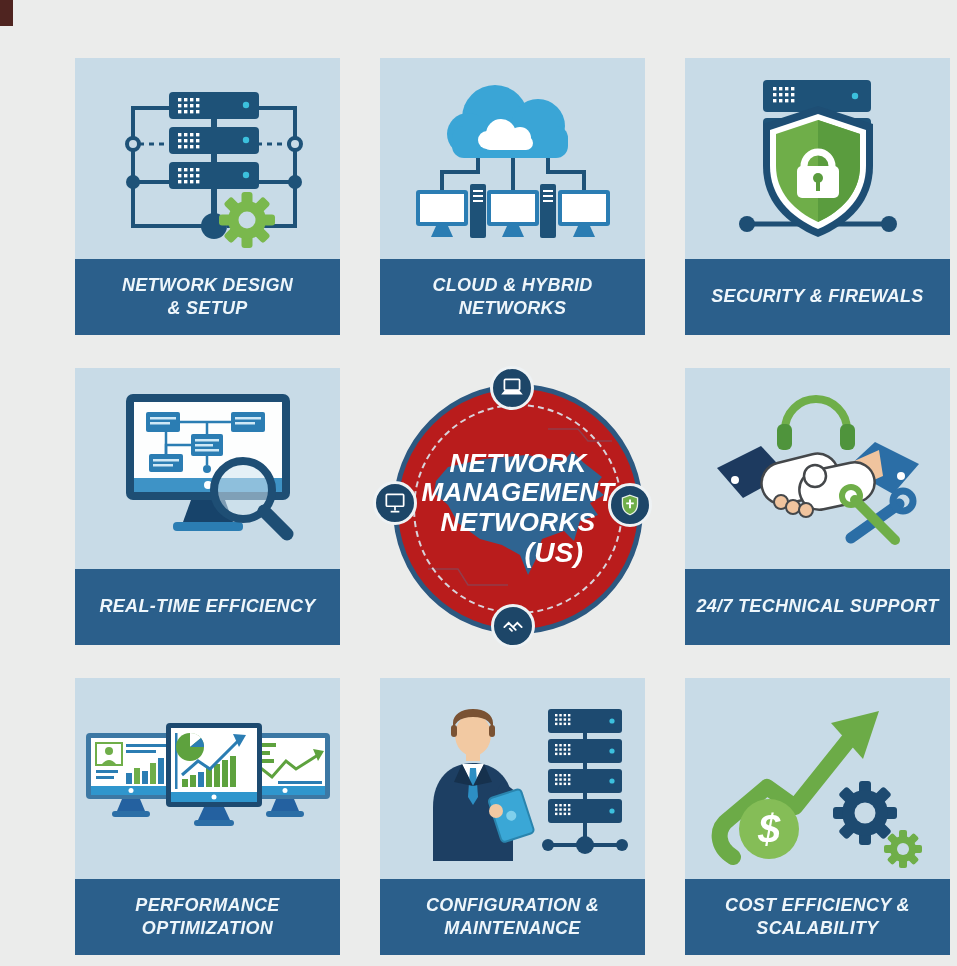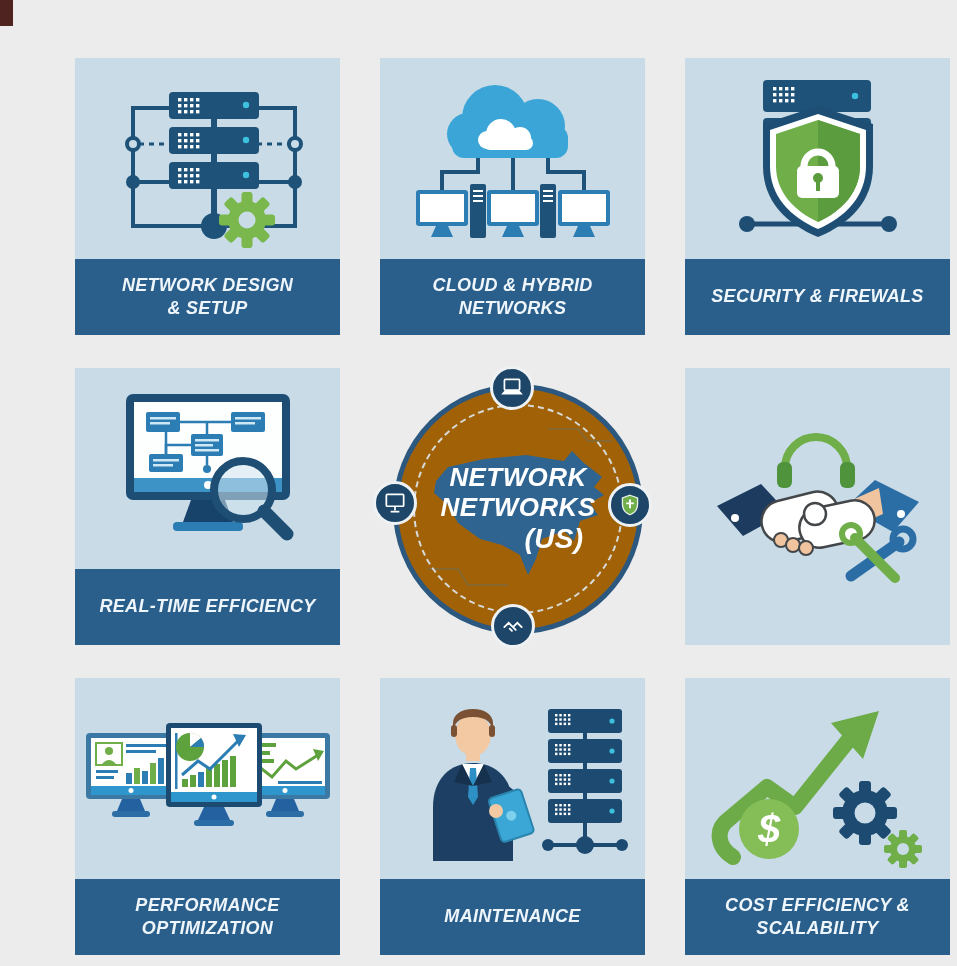--- a/index.html
+++ b/index.html
@@ -6,21 +6,21 @@
   .canvas{position:relative;width:957px;height:966px;background:#ebeceb;
           font-family:"Liberation Sans",sans-serif;overflow:hidden;font-style:italic;}
   .corner{position:absolute;left:0;top:0;width:13px;height:26px;background:#4f2420;}
   .tile{position:absolute;width:265px;height:277px;display:flex;flex-direction:column;}
   .icon-area{flex:1;background:#c8dbe7;display:flex;align-items:center;justify-content:center;overflow:hidden;}
   .band{height:76px;background:#2b5f8b;display:flex;flex-direction:column;align-items:center;
         justify-content:center;text-align:center;color:#eef6fb;font-weight:700;font-size:18px;
         line-height:1.3;letter-spacing:.3px;}
   .bl{display:block;}
   .center-circle{position:absolute;left:393px;top:384px;width:240px;height:240px;border-radius:50%;
-        background:#a16207;border:5px solid #2c5880;overflow:hidden;}
+        background:#b91c1c;border:5px solid #2c5880;overflow:hidden;}
   .ring{position:absolute;inset:15px;border:2px dashed #dde9f1;border-radius:50%;opacity:.9;}
   .map-svg{position:absolute;inset:0;}
   .center-text{position:absolute;inset:0;display:flex;flex-direction:column;align-items:center;
         justify-content:center;color:#ffffff;font-weight:700;font-size:26px;line-height:1.14;
         letter-spacing:.4px;}
   .center-sub{font-size:28px;transform:translateX(36px);}
   .badge{position:absolute;width:44px;height:44px;border-radius:50%;background:#1d4668;
         border:3px solid #eef2f4;box-sizing:border-box;display:flex;align-items:center;justify-content:center;}
 </style>
 </head>
@@ -233,20 +233,24 @@
             <circle cx="103" cy="134" r="7"></circle>
         </g>
         <g stroke-linecap="round" fill="none">
           <line x1="148" y1="162" x2="196" y2="128" stroke="#2b6ea6" stroke-width="11"></line>
           <circle cx="200" cy="125" r="10" stroke="#2b6ea6" stroke-width="7"></circle>
           <line x1="152" y1="124" x2="192" y2="164" stroke="#6fae49" stroke-width="10"></line>
           <circle cx="148" cy="120" r="9" stroke="#6fae49" stroke-width="6"></circle>
         </g>
       </svg>
     </div>
+    <div class="band">
+      <span class="bl">24/7 TECHNICAL SUPPORT</span>
+      <span class="bl"></span>
+    </div>
   </div>
 
   <div class="tile" style="left:75px;top:678px">
     <div class="icon-area">
       <svg width="260" height="175" viewBox="0 0 260 175">
 
         <rect x="8" y="42" width="90" height="66" rx="4" fill="#3c78a4"></rect>
         <rect x="13" y="47" width="80" height="48" fill="#ffffff"></rect>
         <rect x="13" y="95" width="80" height="9" fill="#2f96cd"></rect>
         <circle cx="53" cy="99.5" r="2.5" fill="#ffffff"></circle>
@@ -344,20 +348,21 @@
         <polygon points="86,75 75,97 94,93" fill="#16314d"></polygon>
         <polygon points="104,92 122,106 112,128 93,116" fill="#1d3f63"></polygon>
         <g transform="rotate(-18 112 126)">
           <rect x="96" y="104" width="34" height="46" rx="4" fill="#3aa7d6" stroke="#2a84ad" stroke-width="2"></rect>
           <circle cx="113" cy="127" r="5" fill="#7fd0ec"></circle>
         </g>
         <circle cx="98" cy="122" r="7" fill="#f2c9a2"></circle>
       </svg>
     </div>
     <div class="band">
+      <span class="bl">CONFIGURATION &amp;</span>
       <span class="bl">MAINTENANCE</span>
     </div>
   </div>
 
   <div class="tile" style="left:685px;top:678px">
     <div class="icon-area">
       <svg width="230" height="180" viewBox="0 0 230 180">
         <path d="M30,168 C14,158 12,140 26,130 L64,98 L92,118 L148,48" stroke="#6cab47" stroke-width="16" fill="none" stroke-linecap="round" stroke-linejoin="round"></path>
         <polygon points="128,34 176,22 160,70" fill="#6cab47"></polygon>
         <circle cx="66" cy="140" r="30" fill="#85bd57"></circle>
@@ -390,20 +395,21 @@
     <svg class="map-svg" width="240" height="240" viewBox="0 0 240 240">
       <path d="M38,92 L50,78 L86,70 L128,66 L166,72 L174,62 L186,74 L204,88 L196,98 L206,106 L192,114 L200,126 L182,132 L176,152 L166,142 L144,150 L138,170 L130,186 L122,166 L104,156 L82,150 L60,134 L50,116 L36,104 Z" fill="#2f6491"></path>
       <g stroke="#4a7aa4" stroke-width="1.5" fill="none" opacity="0.35">
         <polyline points="30,180 60,180 70,196 110,196"></polyline>
         <polyline points="150,40 180,40 190,52 214,52"></polyline>
       </g>
     </svg>
     <div class="ring"></div>
     <div class="center-text">
       <span>NETWORK</span>
+      <span>MANAGEMENT</span>
       <span>NETWORKS</span>
       <span class="center-sub">(US)</span>
     </div>
   </div>
 
   <div class="badge" style="left:490px;top:366px">
     <svg width="26" height="26" viewBox="0 0 24 24">
       <rect x="5" y="4" width="14" height="10" rx="1" fill="none" stroke="#ffffff" stroke-width="1.6"></rect>
       <path d="M2,18 L22,18 L19,14.5 L5,14.5 Z" fill="#ffffff"></path>
     </svg>

